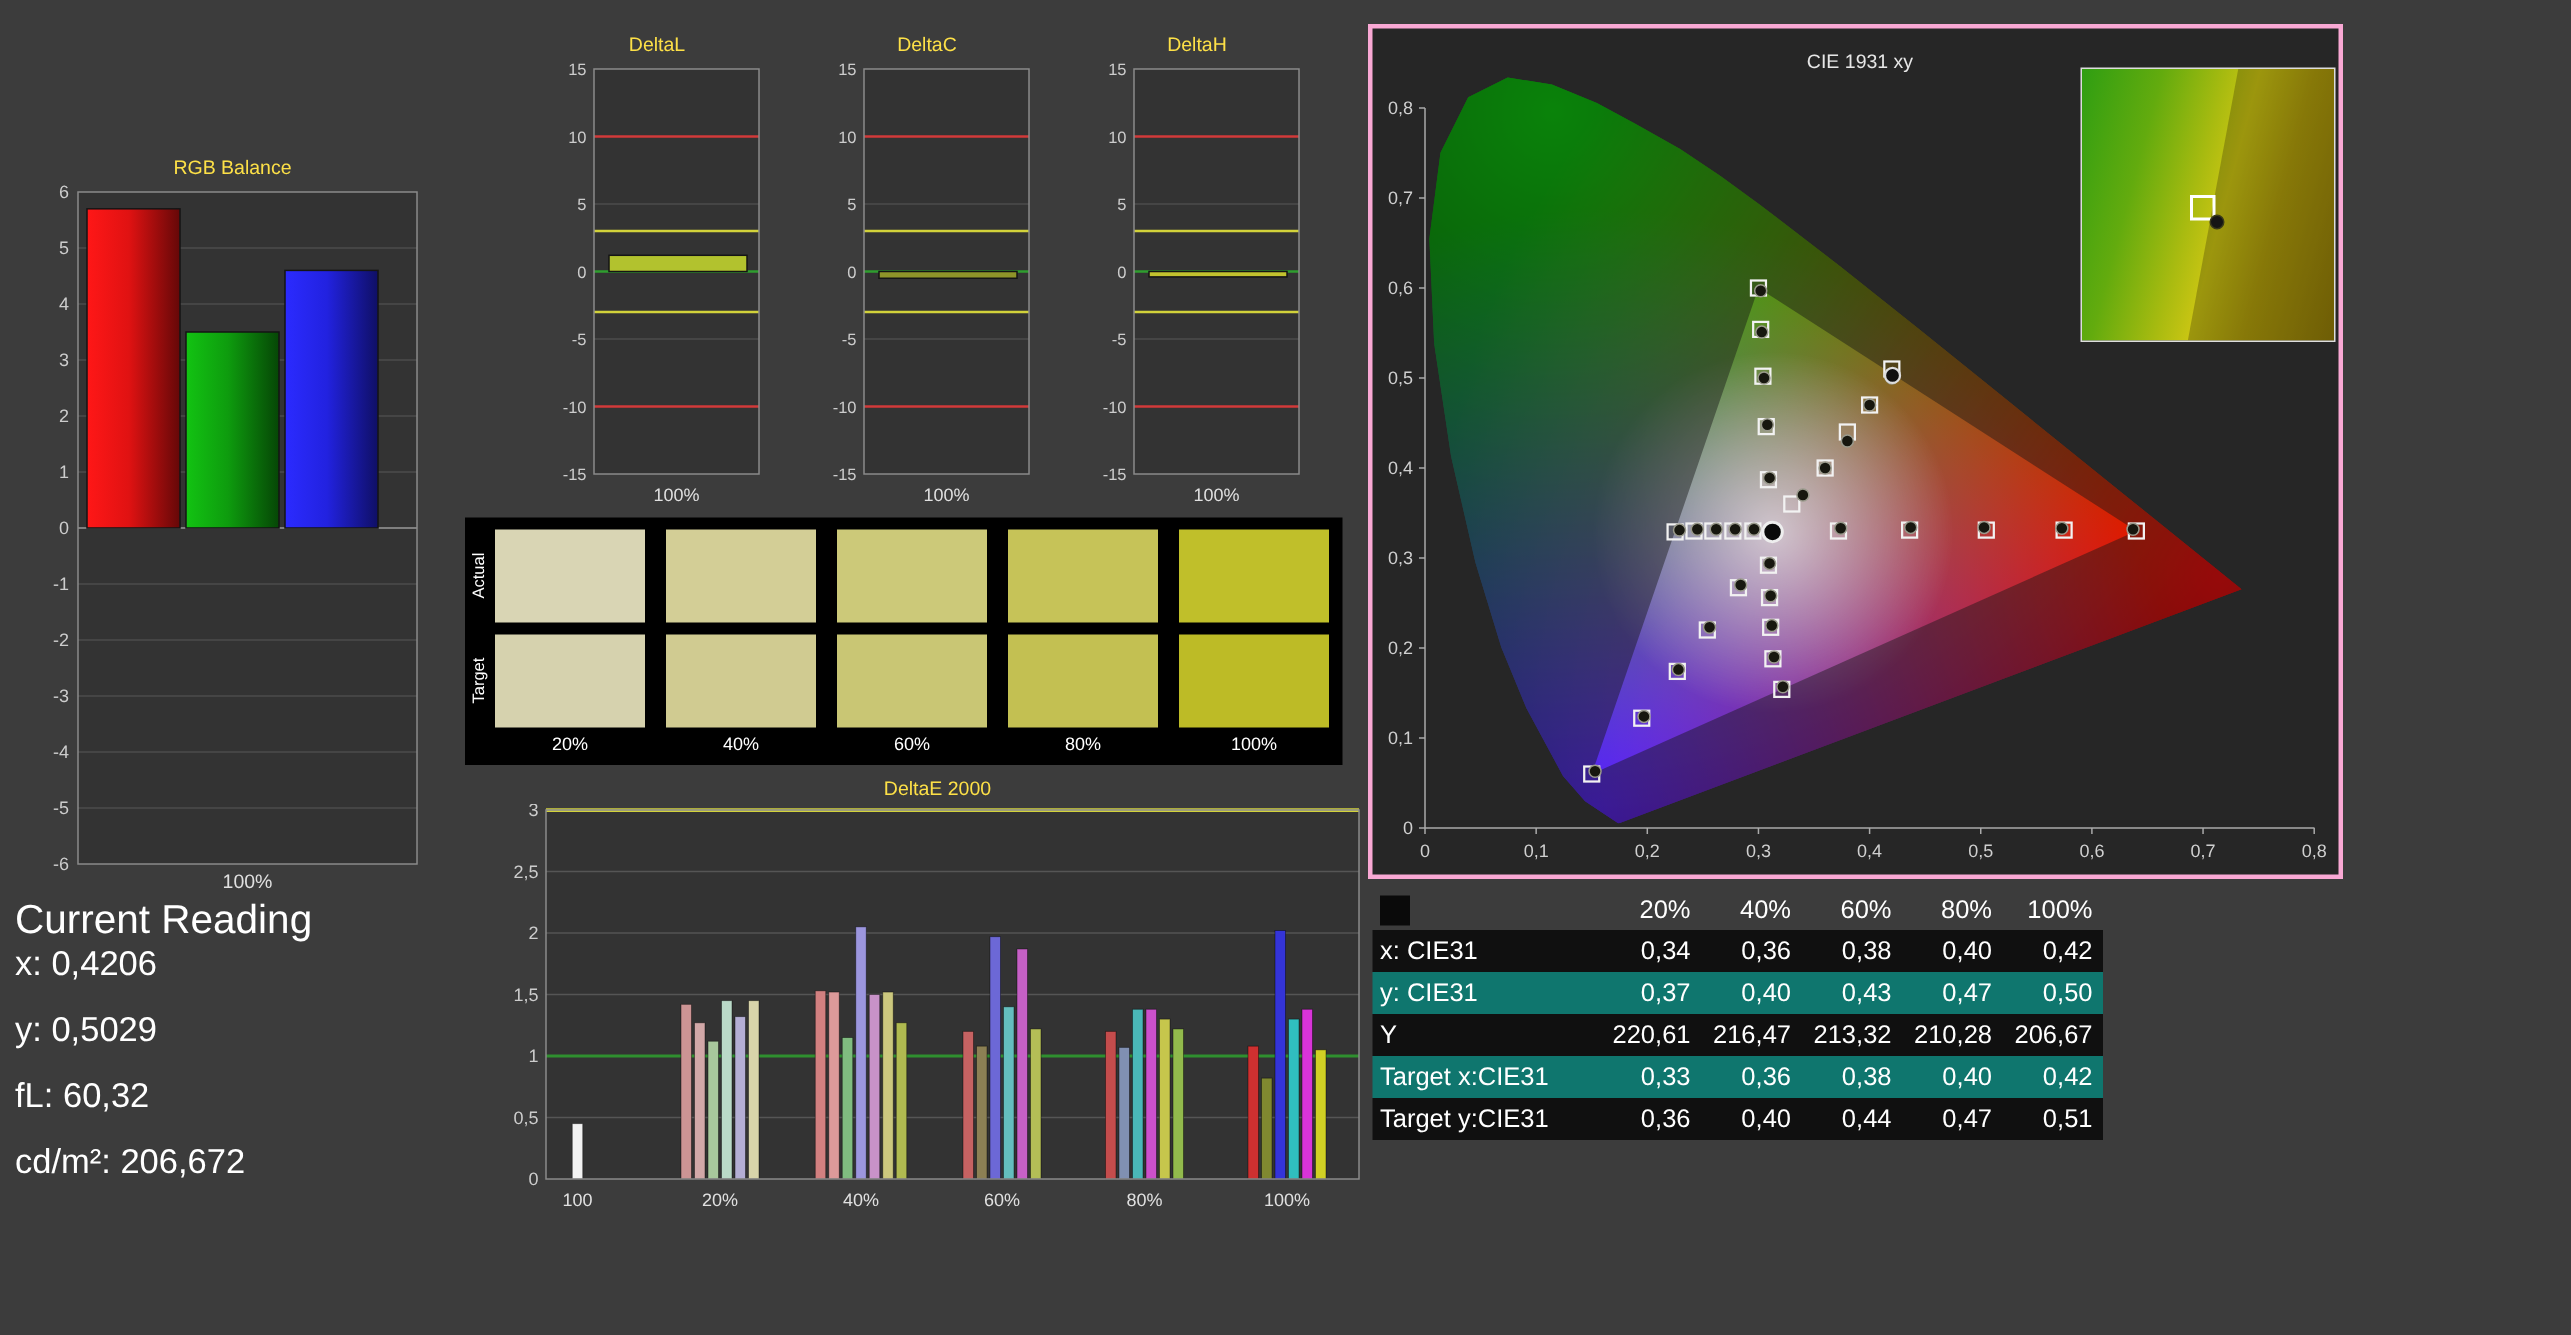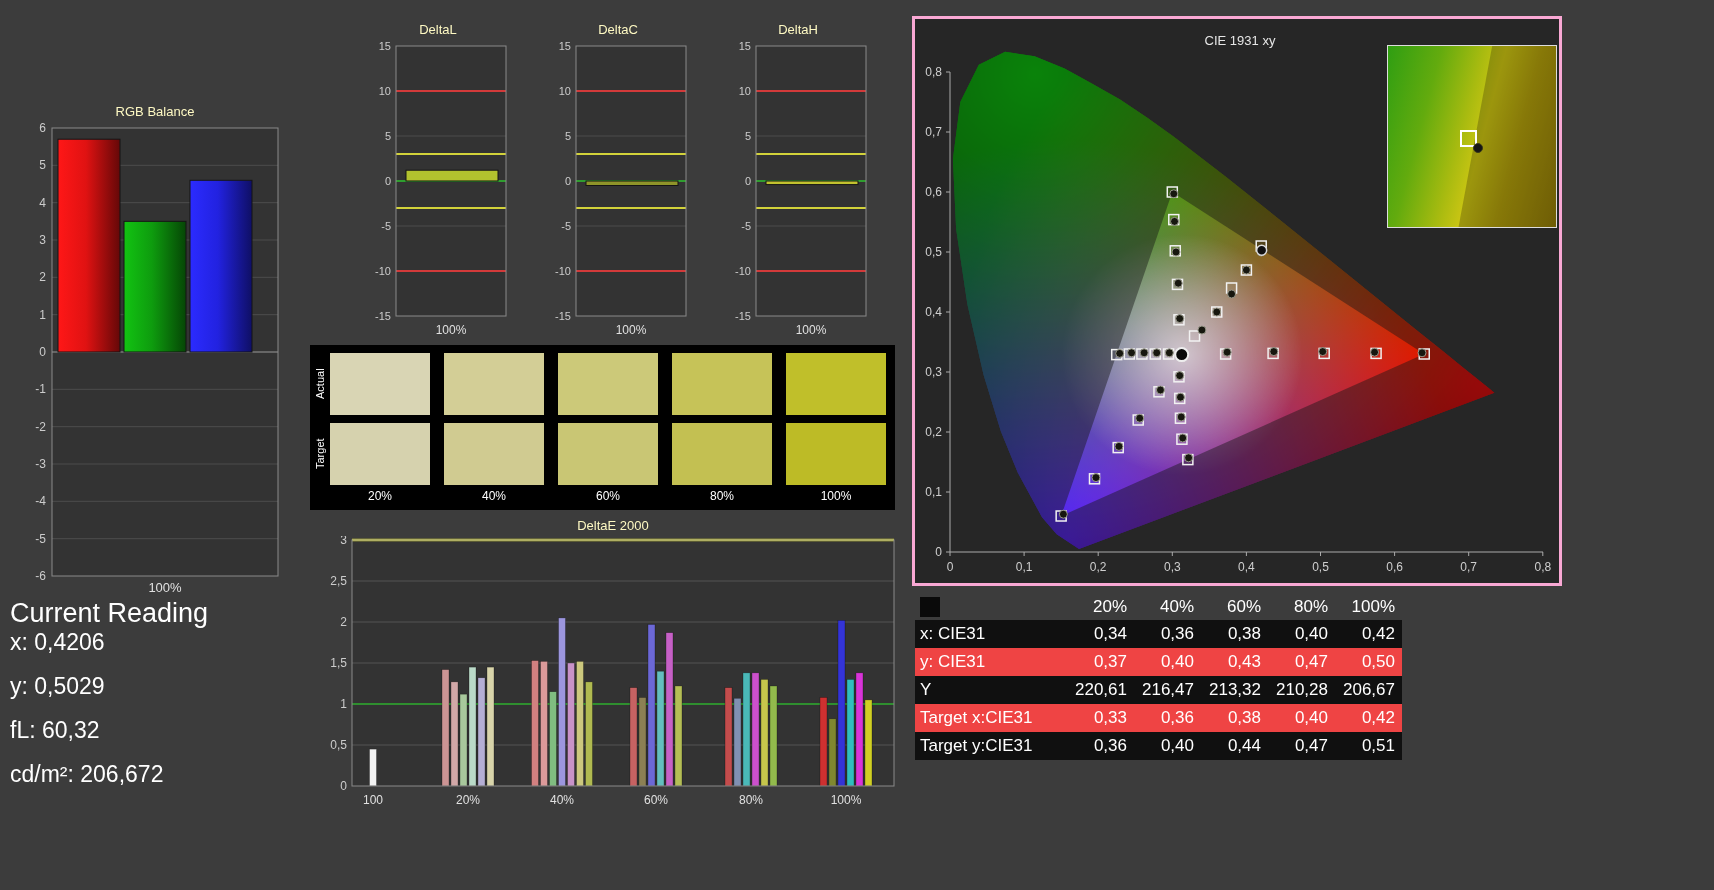--- a/index.html
+++ b/index.html
@@ -1,45 +1,45 @@
 <!DOCTYPE html>
 <html><head>
 <meta charset="utf-8">
 <style>
   html,body{margin:0;padding:0;background:#3c3c3c;}
   body{width:1714px;height:890px;overflow:hidden;font-family:"Liberation Sans",sans-serif;}
   .app{position:relative;width:1714px;height:890px;background:#3c3c3c;}
   text{font-family:"Liberation Sans",sans-serif;}
   .page-title{position:absolute;left:16px;top:16px;font-size:37px;font-weight:400;color:#ffffff;letter-spacing:.5px;}
   .panel{position:absolute;}
-  .chart-title{height:16px;line-height:16px;font-size:13px;color:#fef9c3;text-align:center;margin-bottom:2px;}
+  .chart-title{height:16px;line-height:16px;font-size:13px;color:#fde047;text-align:center;margin-bottom:2px;}
   .rgb-panel{left:30px;top:104px;width:250px;}
   .delta-panel{top:22px;width:140px;}
   .dl{left:368px}.dc{left:548px}.dh{left:728px}
   .swatch-panel{position:absolute;left:310px;top:345px;width:585px;height:165px;background:#000;}
   .swatch{position:absolute;width:100px;height:62px;}
   .swatch-row-label{position:absolute;left:2px;width:15px;height:62px;color:#fff;font-size:11px;
     writing-mode:vertical-rl;transform:rotate(180deg);display:flex;align-items:center;justify-content:center;}
   .swatch-cat{position:absolute;top:144px;width:100px;text-align:center;color:#fff;font-size:12px;}
-  .deltae-panel{left:328px;top:518px;width:570px;}
+  .deltae-panel{left:340px;top:518px;width:570px;}
   .cie-panel{position:absolute;left:912px;top:16px;width:650px;height:570px;background:#262626;border:3px solid #f9a8d4;box-sizing:border-box;}
   .cie-inset{position:absolute;left:472px;top:26px;width:170px;height:183px;border:1px solid #ddd;box-sizing:border-box;
     background:linear-gradient(105deg,#2f9e12 0%,#63ab0e 25%,#a9bb10 45%,#c9c513 55%,#ac9c0c 72%,#8a7608 100%);}
   .inset-dim{position:absolute;right:0;top:0;width:100%;height:100%;
     background:rgba(40,30,0,.28);clip-path:polygon(62% 0,100% 0,100% 100%,42% 100%);}
   .inset-square{position:absolute;left:72px;top:84px;width:13px;height:13px;border:2px solid #fff;}
   .inset-dot{position:absolute;left:85px;top:97px;width:8px;height:8px;background:#151515;border:1px solid #3a3a1a;border-radius:50%;}
   .current-reading{position:absolute;left:10px;top:598px;color:#fff;}
   .reading-heading{font-size:27px;}
   .reading-line{font-size:23px;margin-bottom:17px;}
   .results-table{position:absolute;left:915px;top:594px;width:487px;font-size:17px;color:#fff;}
   .tr{display:flex;height:28px;line-height:28px;}
   .tr.header{height:26px;line-height:26px;}
   .tr.dark{background:#101010;}
-  .tr.gray{background:#ef4444;}
+  .tr.gray{background:#0f766e;}
   .cell-label{width:152px;padding-left:5px;box-sizing:border-box;white-space:nowrap;}
   .cell-val{width:67px;text-align:right;padding-right:7px;box-sizing:border-box;}
   .header-swatch{width:20px;height:20px;background:#0a0a0a;margin-top:3px;}
 </style>
 </head>
 <body>
 
 <div class="app">
 
 

